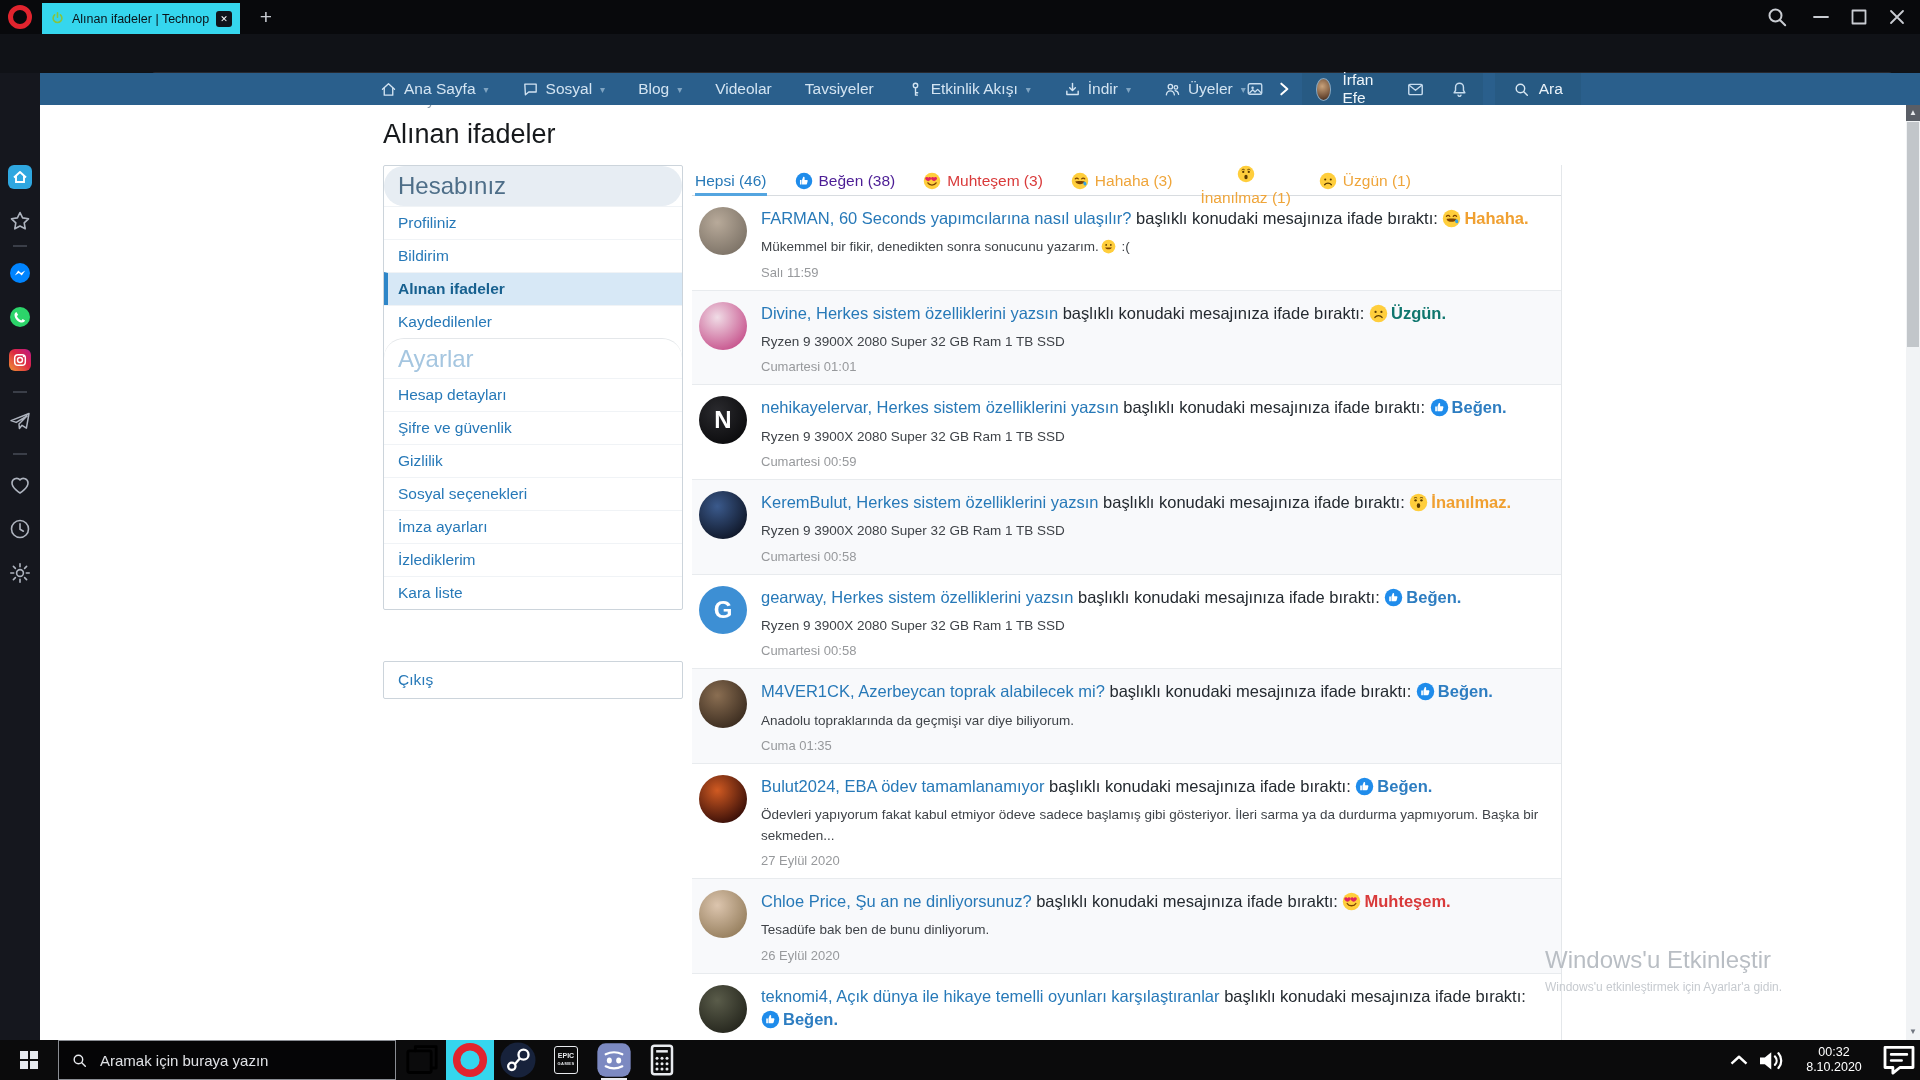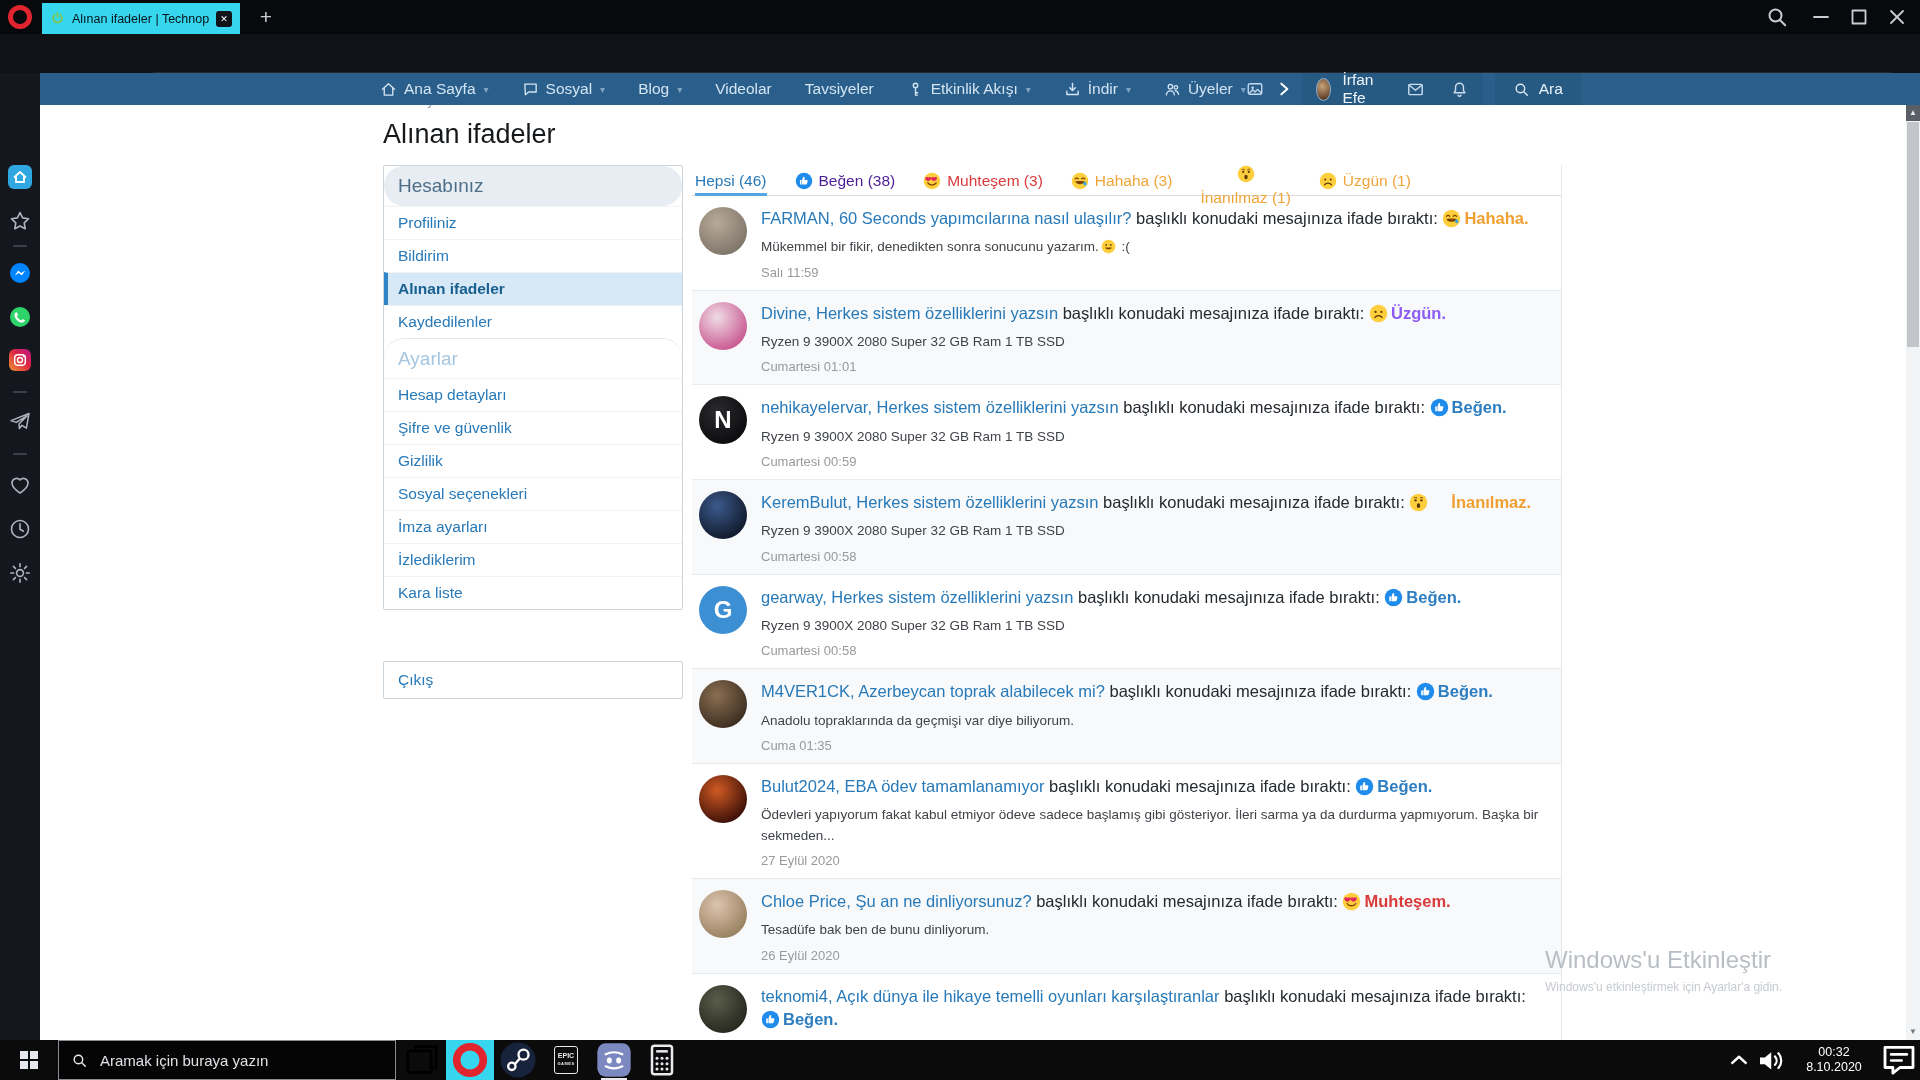--- a/index.html
+++ b/index.html
@@ -49,21 +49,21 @@
   .nav-tool { color:#c7dcee; width:19px; height:19px; margin-left:14px; }
   #nav-search { background:#275a83; height:100%; margin-left:12px; display:flex; align-items:center; gap:9px; padding:0 18px; color:#eaf2f8; font-size:15.5px; }
   #nav-search svg { width:17px; height:17px; }
 
   
   #breadcrumb { position:absolute; left:383px; top:93px; font-size:13.5px; color:#8a9aa8; z-index:1; }
   #page-title { position:absolute; left:383px; top:119px; font-size:27px; font-weight:500; color:#16191c; }
 
   
   #acct-box { position:absolute; left:383px; top:165px; width:300px; background:#fff; border:1px solid #ccd4db; border-radius:2px; }
-  .side-header { height:40px; line-height:40px; padding-left:14px; background:#e7edf3; color:#4e6e88; font-size:19px;border-radius:20px; }
+  .side-header { height:40px; line-height:40px; padding-left:14px; background:#e7edf3; color:#4e6e88; font-size:24px;border-radius:20px; }
   .side-header.sub { background:#fff; color:#a5c6e0; border-top:1px solid #e4e7ea; }
   .side-item { height:33px; line-height:32px; padding-left:14px; color:#2779b8; font-size:15.5px; border-top:1px solid #f0f3f6; cursor:pointer; }
   .side-item.active { background:#d7e8f6; color:#17608f; font-weight:bold; border-left:4px solid #2e86c8; padding-left:10px; }
   #logout-box { position:absolute; left:383px; top:661px; width:300px; height:38px; border:1px solid #ccd4db; border-radius:2px; background:#fff; }
   #logout-box .side-item { border-top:none; height:36px; line-height:36px; }
 
   
   #main-col { position:absolute; left:692px; top:165px; width:870px; border-right:1px solid #e4e7ea; min-height:880px; background:#fff; }
   #filter-tabs { height:31px; border-bottom:1px solid #d8dce0; display:flex; gap:28px; padding-left:3px; }
   .ftab { display:flex; align-items:center; gap:6px; font-size:15.5px; height:31px; white-space:nowrap; cursor:pointer; }
@@ -489,21 +489,21 @@
         </div>
       </div>
       <div class="row">
         <div class="avatar" style="background: radial-gradient(circle at 38% 32%, rgb(240, 220, 230), rgb(200, 87, 143) 78%);"></div>
         <div class="row-body">
           <div class="row-title"><span class="t-link">Divine, Herkes sistem özelliklerini yazsın</span><span> başlıklı konudaki mesajınıza ifade bıraktı: </span><span class="r-icon"><svg viewBox="0 0 24 24" xmlns="http://www.w3.org/2000/svg" style="width:100%;height:100%;display:block">
                 <circle cx="12" cy="12" r="11" fill="#ffce3c"></circle>
                 <circle cx="8.3" cy="10" r="1.4" fill="#5a3a00"></circle>
                 <circle cx="15.7" cy="10" r="1.4" fill="#5a3a00"></circle>
                 <path d="M7.5 17c2.2-3 6.8-3 9 0" fill="none" stroke="#5a3a00" stroke-width="1.7" stroke-linecap="round"></path>
-              </svg></span><b class="r-label" style="color: #8b5cf6;">Üzgün.</b></div>
+              </svg></span><b class="r-label" style="color: #0f766e;">Üzgün.</b></div>
           <div class="row-quote">Ryzen 9 3900X 2080 Super 32 GB Ram 1 TB SSD</div>
           <div class="row-time">Cumartesi 01:01</div>
         </div>
       </div>
       <div class="row">
         <div class="avatar" style="background: radial-gradient(circle at 38% 32%, rgb(42, 42, 46), rgb(12, 12, 14) 78%);">N</div>
         <div class="row-body">
           <div class="row-title"><span class="t-link">nehikayelervar, Herkes sistem özelliklerini yazsın</span><span> başlıklı konudaki mesajınıza ifade bıraktı: </span><span class="r-icon"><svg viewBox="0 0 24 24" xmlns="http://www.w3.org/2000/svg" style="width:100%;height:100%;display:block">
                 <circle cx="12" cy="12" r="11" fill="#1f8ceb"></circle>
                 <path d="M6.6 10.6h2.1v6.1H6.6z" fill="#fff"></path>
@@ -515,21 +515,21 @@
       </div>
       <div class="row">
         <div class="avatar" style="background: radial-gradient(circle at 38% 32%, rgb(59, 90, 140), rgb(16, 24, 42) 78%);"></div>
         <div class="row-body">
           <div class="row-title"><span class="t-link">KeremBulut, Herkes sistem özelliklerini yazsın</span><span> başlıklı konudaki mesajınıza ifade bıraktı: </span><span class="r-icon"><svg viewBox="0 0 24 24" xmlns="http://www.w3.org/2000/svg" style="width:100%;height:100%;display:block">
                 <circle cx="12" cy="12" r="11" fill="#ffce3c"></circle>
                 <circle cx="8.3" cy="9.3" r="1.5" fill="#5a3a00"></circle>
                 <circle cx="15.7" cy="9.3" r="1.5" fill="#5a3a00"></circle>
                 <path d="M6.6 6.3c.9-.9 2.4-.9 3.3-.1M14.1 6.2c.9-.8 2.4-.8 3.3.1" fill="none" stroke="#5a3a00" stroke-width="1.2" stroke-linecap="round"></path>
                 <ellipse cx="12" cy="16" rx="2.2" ry="3.1" fill="#5a3a00"></ellipse>
-              </svg></span><b class="r-label" style="color: rgb(240, 160, 49); margin-left: 20px;">İnanılmaz.</b></div>
+              </svg></span><b class="r-label" style="color: rgb(240, 160, 49);">İnanılmaz.</b></div>
           <div class="row-quote">Ryzen 9 3900X 2080 Super 32 GB Ram 1 TB SSD</div>
           <div class="row-time">Cumartesi 00:58</div>
         </div>
       </div>
       <div class="row">
         <div class="avatar" style="background: rgb(61, 143, 212);">G</div>
         <div class="row-body">
           <div class="row-title"><span class="t-link">gearway, Herkes sistem özelliklerini yazsın</span><span> başlıklı konudaki mesajınıza ifade bıraktı: </span><span class="r-icon"><svg viewBox="0 0 24 24" xmlns="http://www.w3.org/2000/svg" style="width:100%;height:100%;display:block">
                 <circle cx="12" cy="12" r="11" fill="#1f8ceb"></circle>
                 <path d="M6.6 10.6h2.1v6.1H6.6z" fill="#fff"></path>

